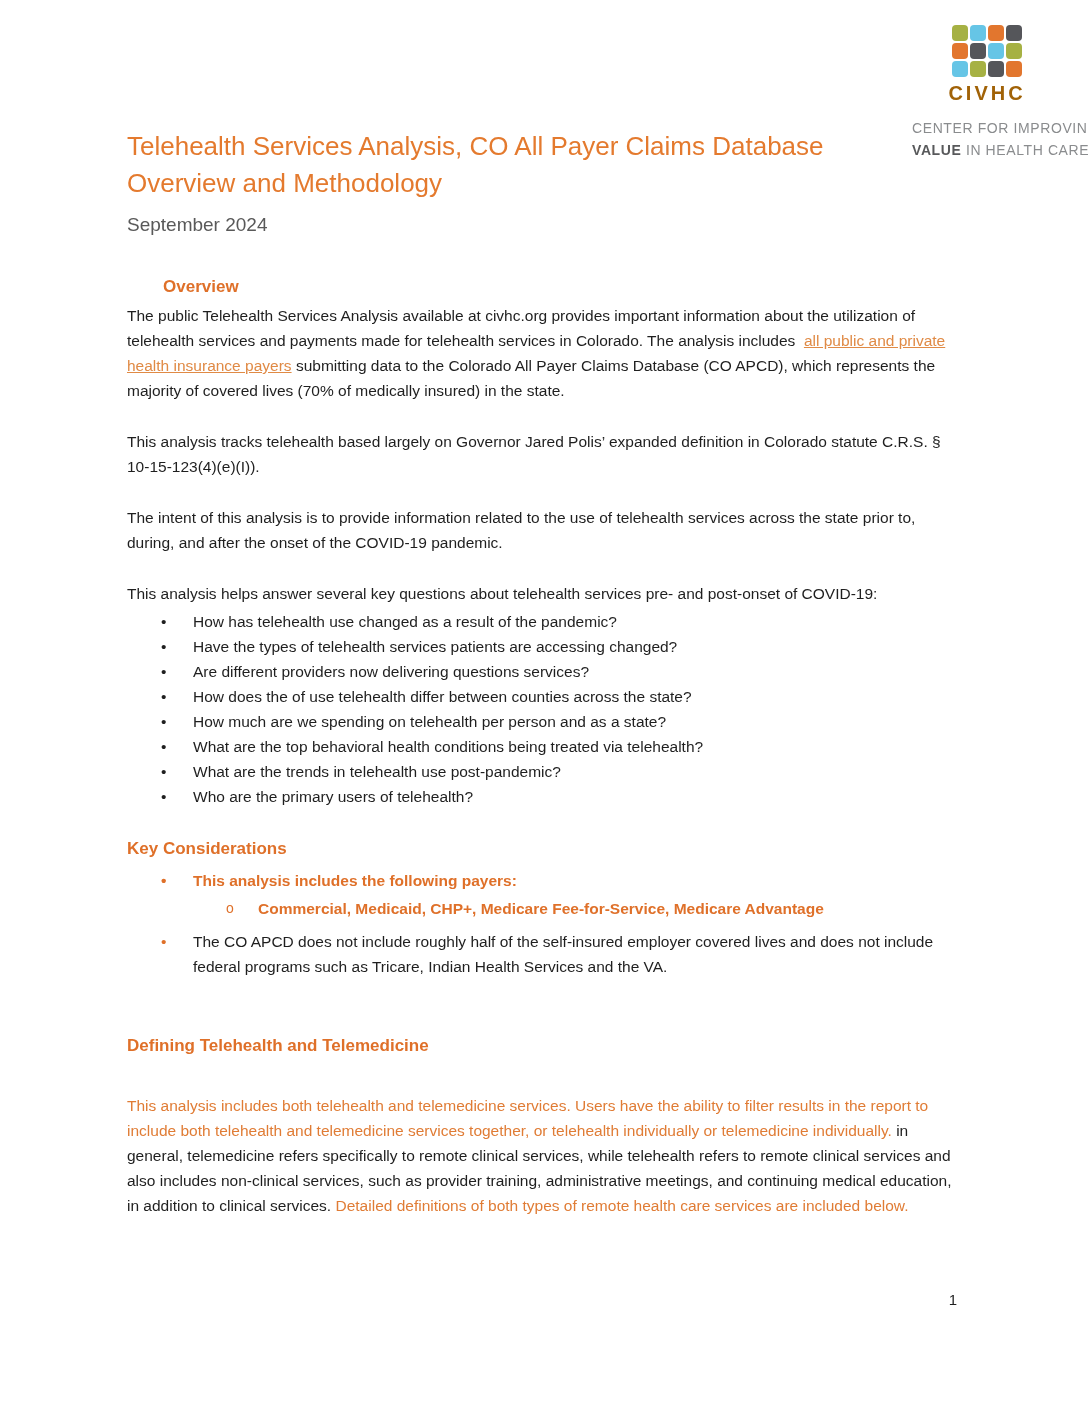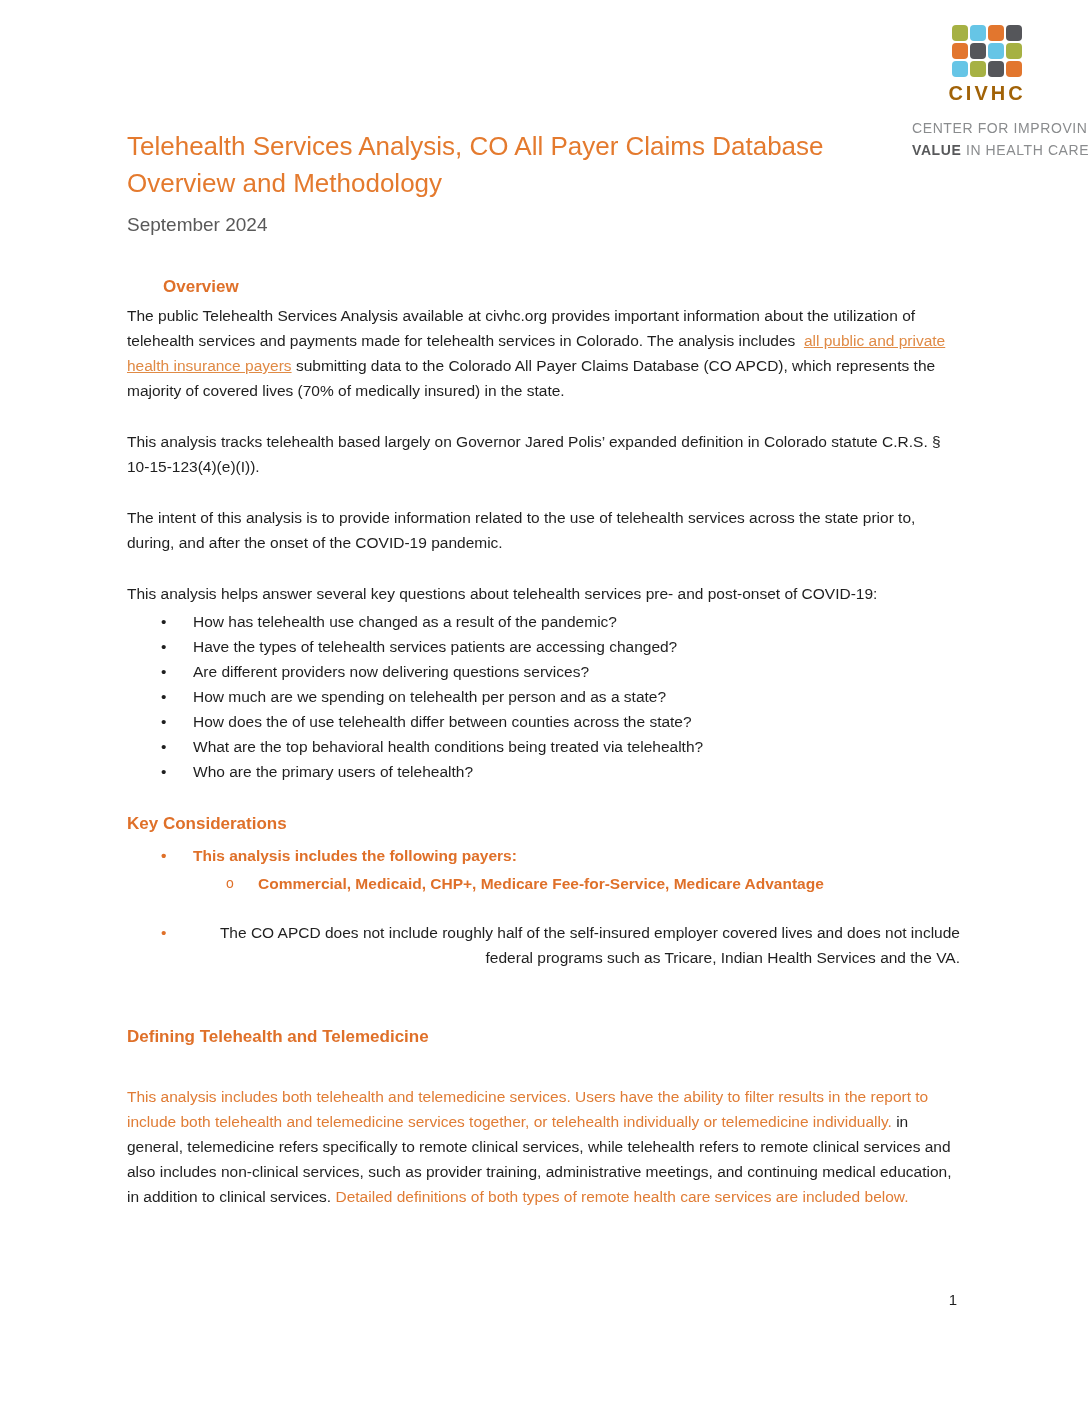--- a/index.html
+++ b/index.html
@@ -45,21 +45,21 @@
     font-size:15.5px;line-height:25px;
   }
   ul.blist li::before{
     content:"\2022";
     position:absolute;left:34px;top:0;
     font-size:15.5px;
   }
   ul.blist.qlist{margin-bottom:16px;}
   ul.blist.kclist li::before{color:#df7029;}
   ul.blist.kclist li.kc-main{color:#df7029;font-weight:700;margin-bottom:3px;}
-  ul.blist.kclist li.kc-plain{margin-top:24px;text-align:right;}
+  ul.blist.kclist li.kc-plain{margin-top:8px;}
   ul.sublist{list-style:none;margin:0 0 2px 0;padding:0;}
   ul.sublist li{
     position:relative;
     padding-left:131px;
     font-size:15.5px;line-height:25px;
     color:#df7029;font-weight:700;
   }
   ul.sublist li::before{
     content:"o";
     position:absolute;left:99px;top:0;
@@ -109,23 +109,24 @@
     <h2 class="sec overview">Overview</h2>
     <p class="body"><span>The public Telehealth Services Analysis available at civhc.org provides important information about the utilization of telehealth services and payments made for telehealth services in Colorado. The analysis includes&nbsp; </span><a class="doclink">all public and private health insurance payers</a><span> submitting data to the Colorado All Payer Claims Database (CO APCD), which represents the majority of covered lives (70% of medically insured) in the state.</span></p>
     <p class="body">This analysis tracks telehealth based largely on Governor Jared Polis’ expanded definition in Colorado statute C.R.S. § 10-15-123(4)(e)(I)).</p>
     <p class="body">The intent of this analysis is to provide information related to the use of telehealth services across the state prior to, during, and after the onset of the COVID-19 pandemic.</p>
     <p class="body tight">This analysis helps answer several key questions about telehealth services pre- and post-onset of COVID-19:</p>
 
     <ul class="blist qlist">
       <li>How has telehealth use changed as a result of the pandemic?</li>
       <li>Have the types of telehealth services patients are accessing changed?</li>
       <li>Are different providers now delivering questions services?</li>
+      <li>How does the of use telehealth differ between counties across the state?</li>
       <li>How much are we spending on telehealth per person and as a state?</li>
-      <li>How does the of use telehealth differ between counties across the state?</li>
       <li>What are the top behavioral health conditions being treated via telehealth?</li>
+      <li>What are the trends in telehealth use post-pandemic?</li>
       <li>Who are the primary users of telehealth?</li>
     </ul>
 
     <h2 class="sec keycons">Key Considerations</h2>
     <ul class="blist kclist">
       <li class="kc-main">This analysis includes the following payers:</li>
     </ul>
     <ul class="sublist">
       <li>Commercial, Medicaid, CHP+, Medicare Fee-for-Service, Medicare Advantage</li>
     </ul>

